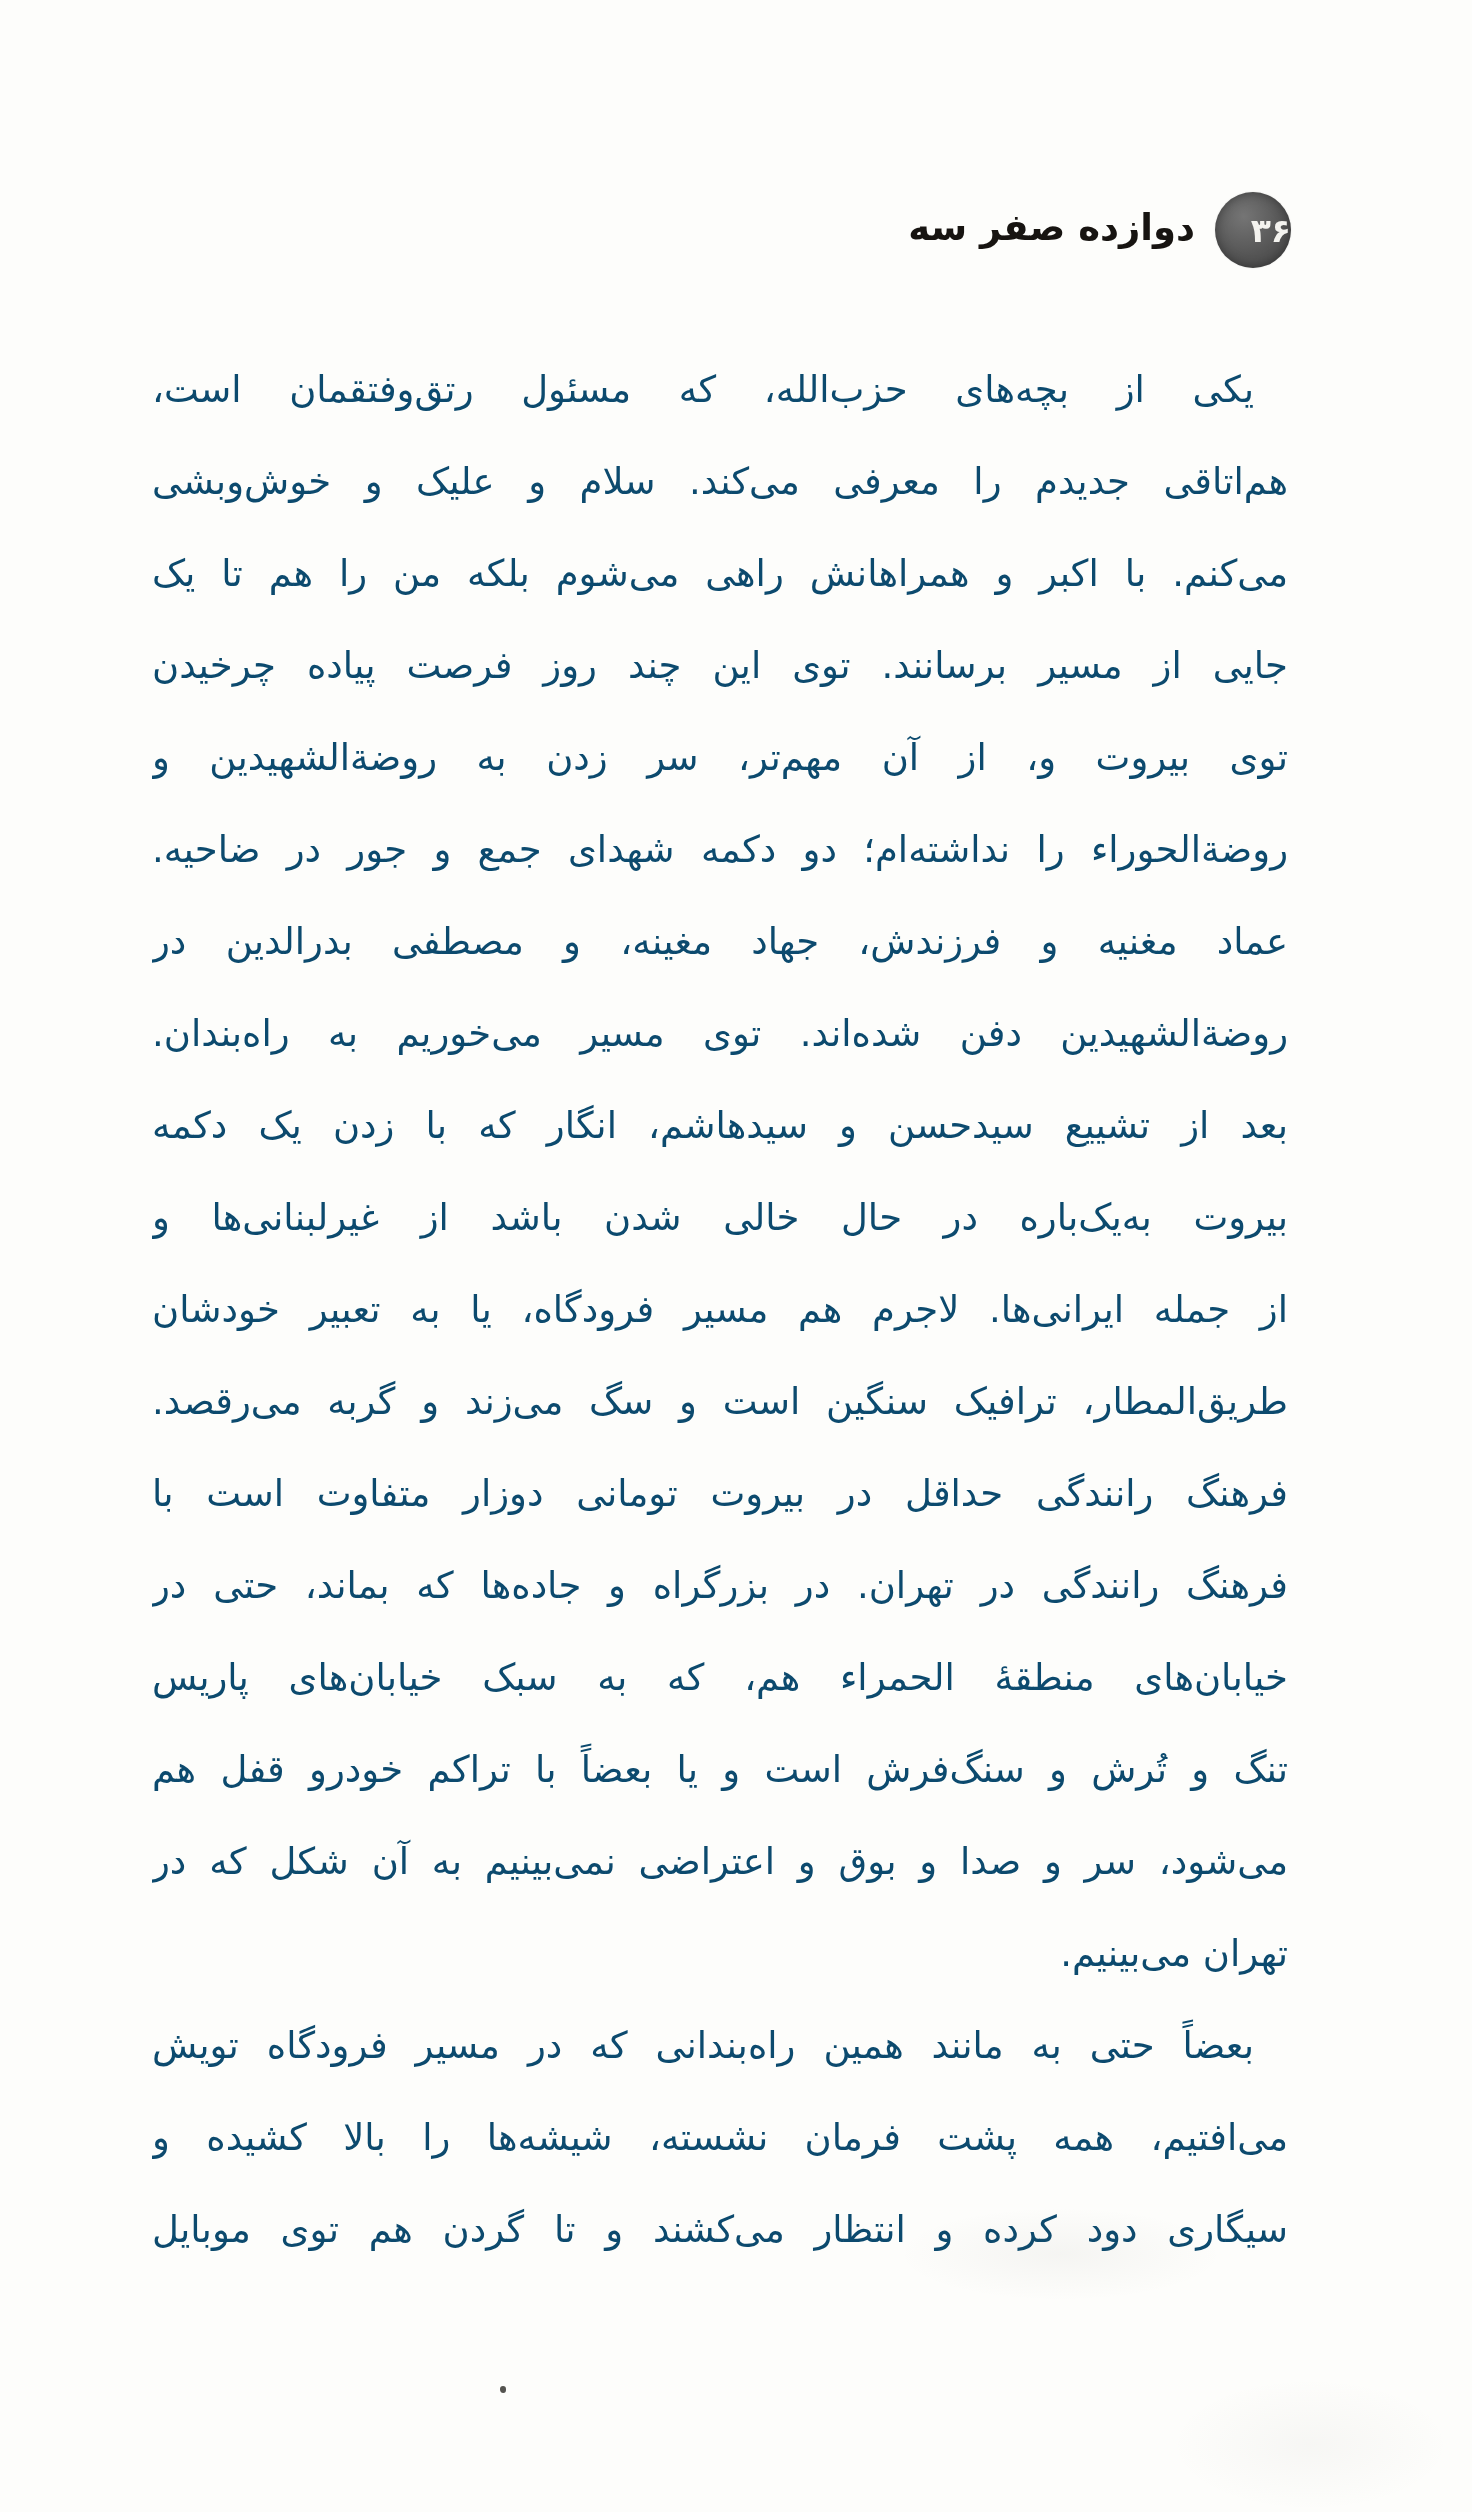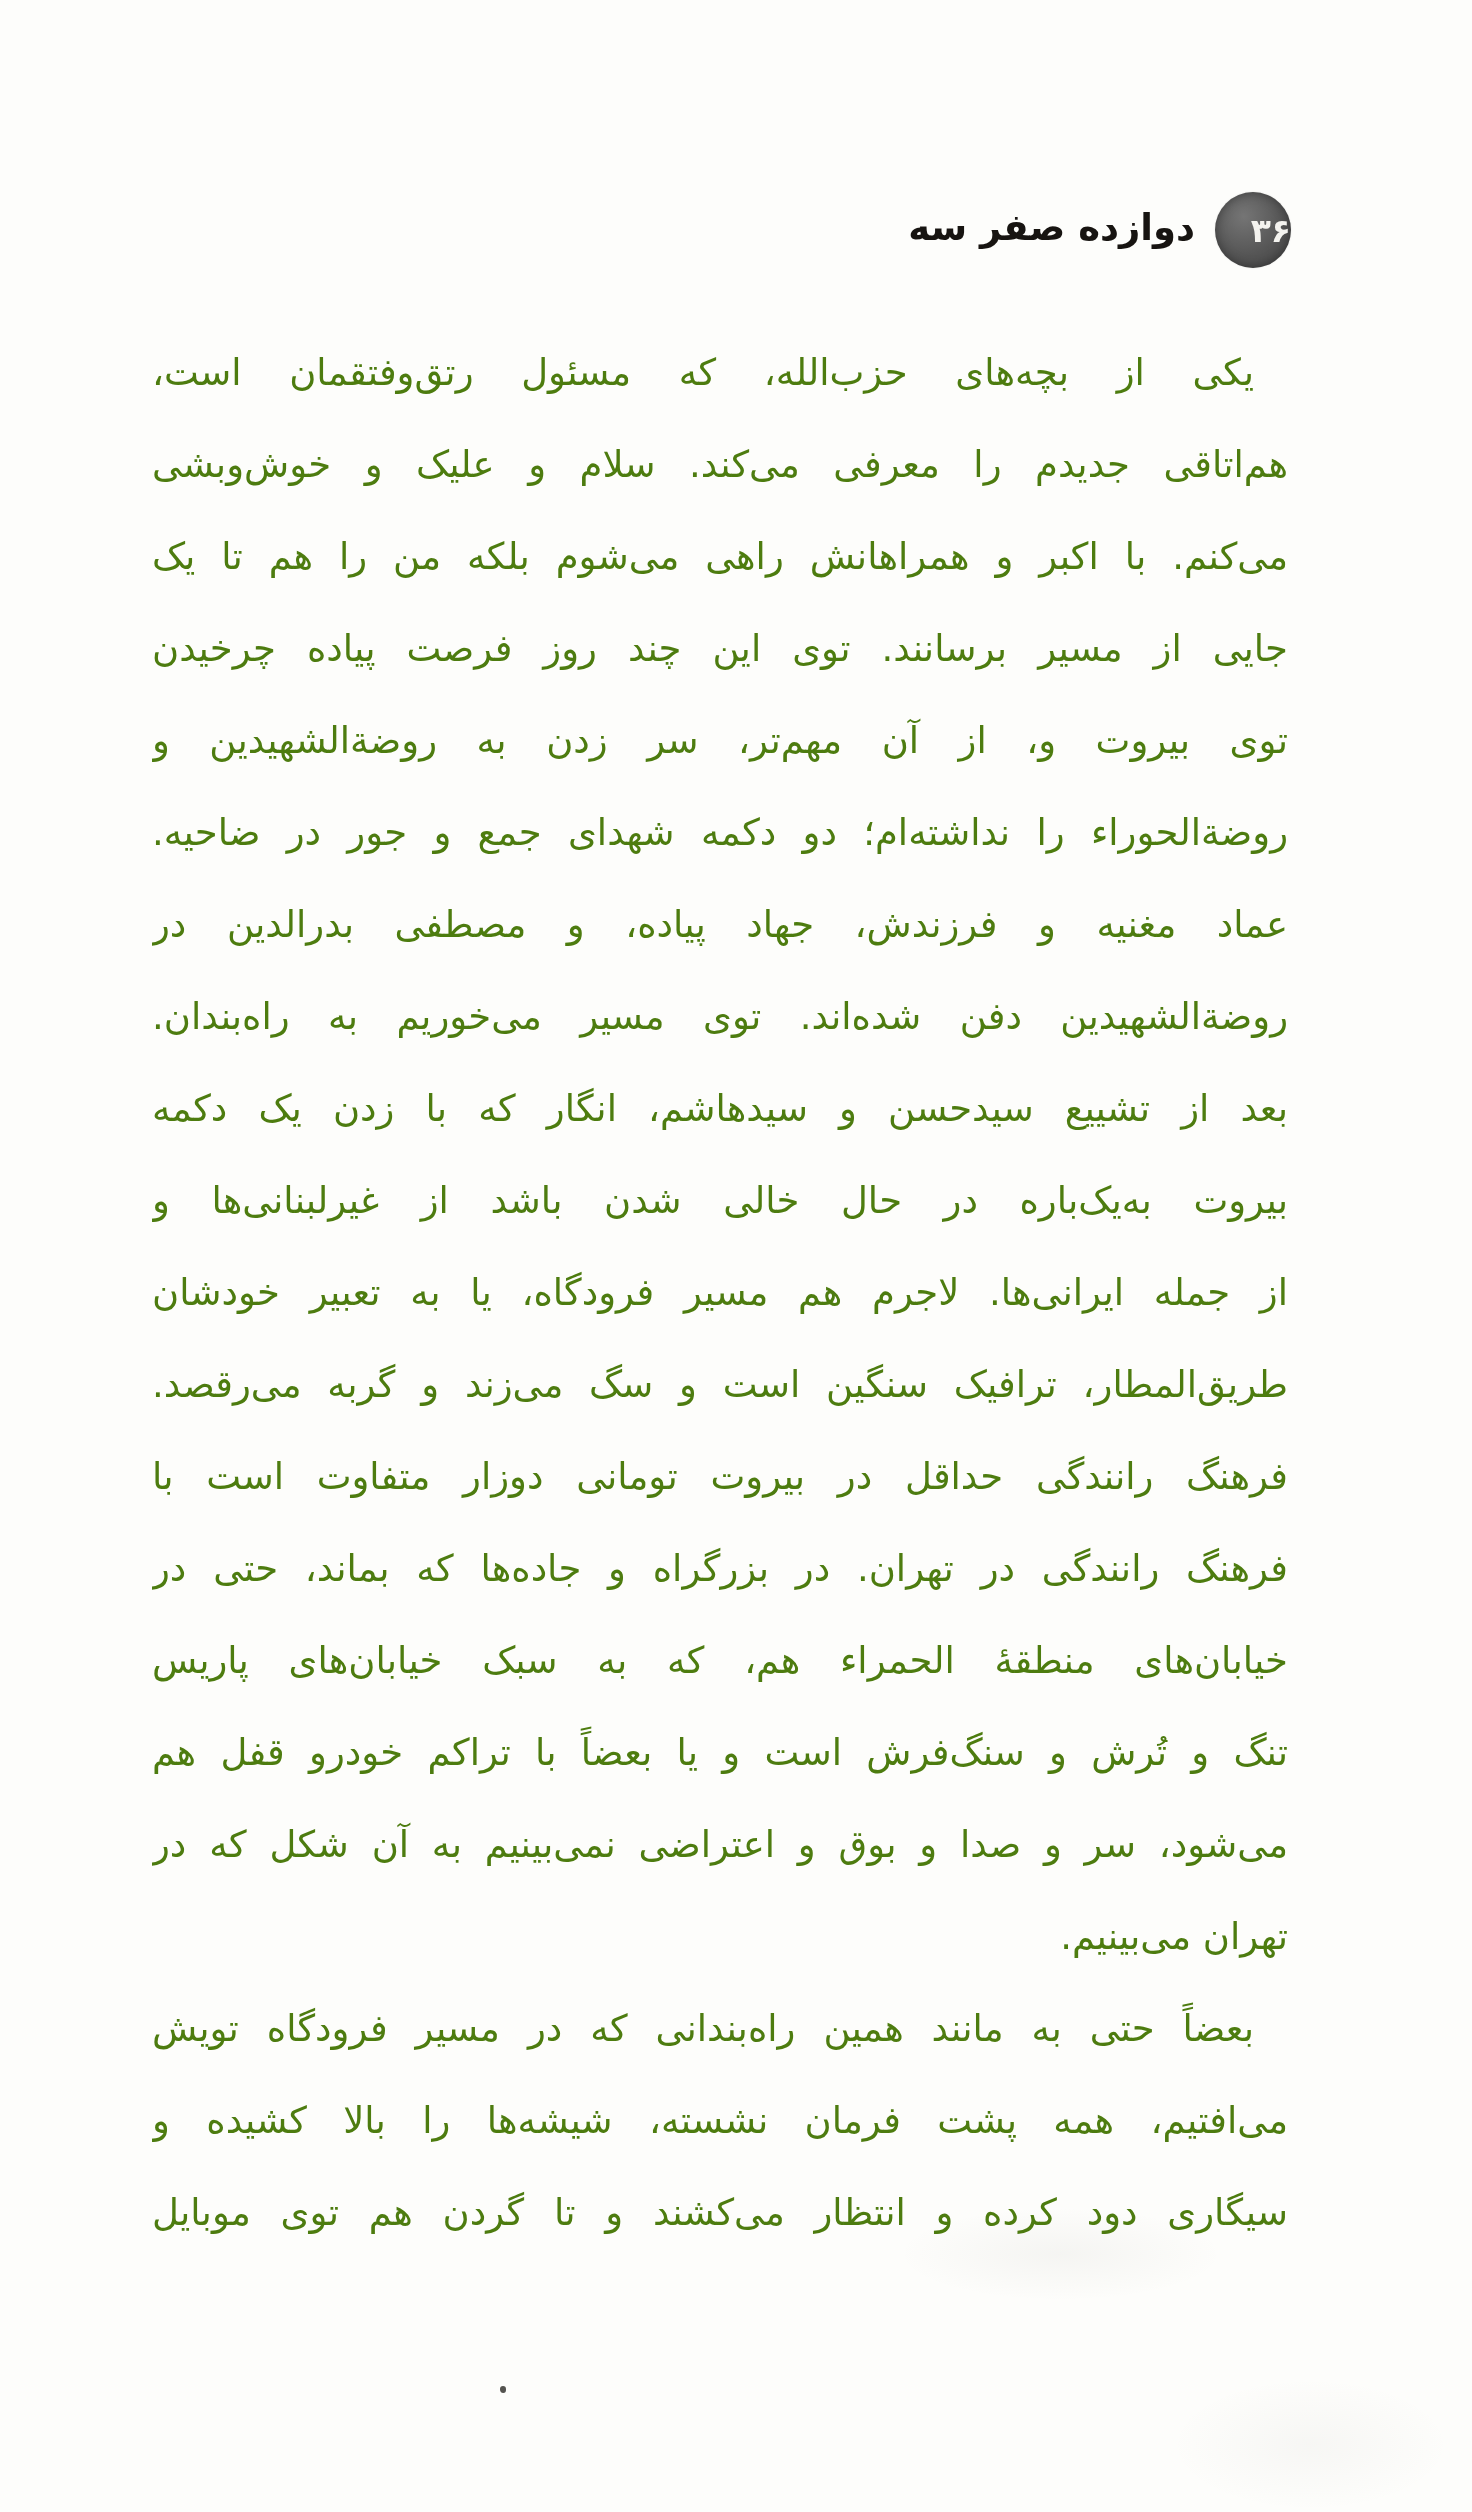--- a/index.html
+++ b/index.html
@@ -23,23 +23,23 @@
     color:#f4f3ef;
     display:flex;align-items:center;
     font-size:33px;font-weight:bold;
   }
   .chapter-title{
     font-size:37px;font-weight:bold;color:#171411;
     white-space:nowrap;line-height:1;padding-bottom:4.7px;
   }
   
   .text-block{
-    position:absolute;top:327px;right:184px;width:1136px;
+    position:absolute;top:344px;right:184px;width:1136px;
     direction:rtl;
-    color:#4d7c0f;
+    color:#0c4a6e;
     font-size:37px;
   }
   .line{
     height:92px;line-height:92px;
     text-align:justify;
     text-align-last:justify;
     overflow:hidden;
     white-space:nowrap;
   }
   .line.indent{padding-right:34px;}
@@ -70,21 +70,21 @@
     <div class="chapter-title">دوازده صفر سه</div>
   </div>
 
   <div class="text-block">
       <div class="line indent">یکی از بچه‌های حزب‌الله، که مسئول رتق‌وفتقمان است،</div>
       <div class="line">هم‌اتاقی جدیدم را معرفی می‌کند. سلام و علیک و خوش‌وبشی</div>
       <div class="line">می‌کنم. با اکبر و همراهانش راهی می‌شوم بلکه من را هم تا یک</div>
       <div class="line">جایی از مسیر برسانند. توی این چند روز فرصت پیاده چرخیدن</div>
       <div class="line">توی بیروت و، از آن مهم‌تر، سر زدن به روضة‌الشهیدین و</div>
       <div class="line">روضة‌الحوراء را نداشته‌ام؛ دو دکمه شهدای جمع و جور در ضاحیه.</div>
-      <div class="line">عماد مغنیه و فرزندش، جهاد پیاده، و مصطفی بدرالدین در</div>
+      <div class="line">عماد مغنیه و فرزندش، جهاد مغینه، و مصطفی بدرالدین در</div>
       <div class="line">روضة‌الشهیدین دفن شده‌اند. توی مسیر می‌خوریم به راه‌بندان.</div>
       <div class="line">بعد از تشییع سیدحسن و سیدهاشم، انگار که با زدن یک دکمه</div>
       <div class="line">بیروت به‌یک‌باره در حال خالی شدن باشد از غیرلبنانی‌ها و</div>
       <div class="line">از جمله ایرانی‌ها. لاجرم هم مسیر فرودگاه، یا به تعبیر خودشان</div>
       <div class="line">طریق‌المطار، ترافیک سنگین است و سگ می‌زند و گربه می‌رقصد.</div>
       <div class="line">فرهنگ رانندگی حداقل در بیروت تومانی دوزار متفاوت است با</div>
       <div class="line">فرهنگ رانندگی در تهران. در بزرگراه و جاده‌ها که بماند، حتی در</div>
       <div class="line">خیابان‌های منطقهٔ الحمراء هم، که به سبک خیابان‌های پاریس</div>
       <div class="line">تنگ و تُرش و سنگ‌فرش است و یا بعضاً با تراکم خودرو قفل هم</div>
       <div class="line">می‌شود، سر و صدا و بوق و اعتراضی نمی‌بینیم به آن شکل که در</div>

